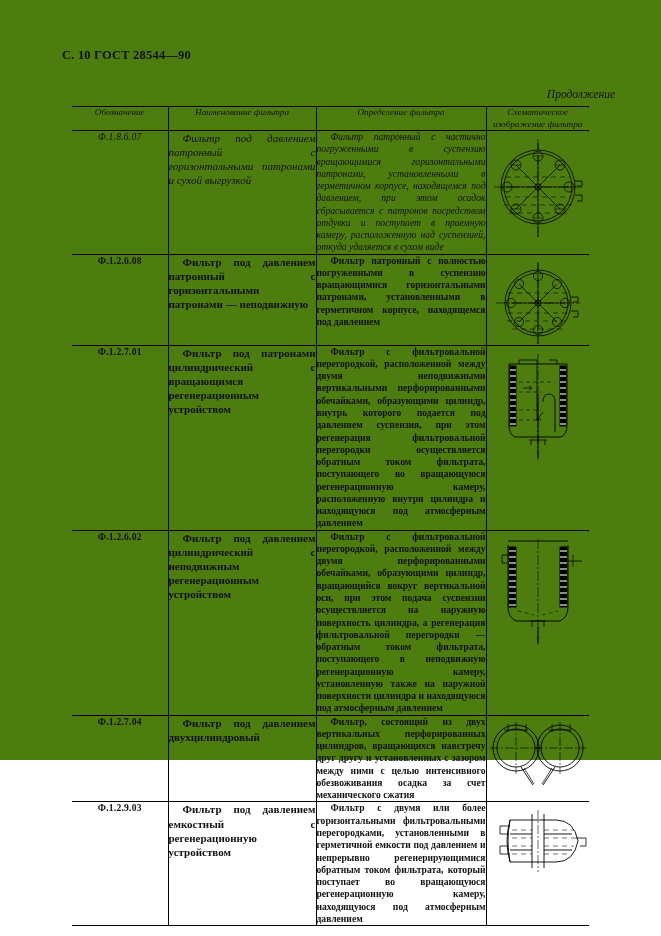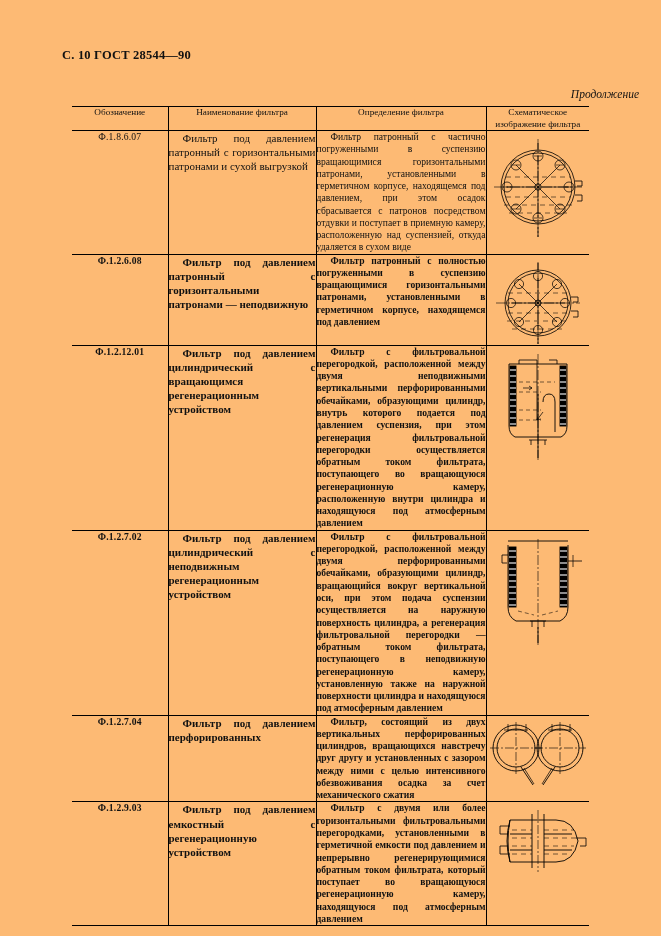--- a/index.html
+++ b/index.html
@@ -12,36 +12,36 @@
     height: 936px;
     font-family: "Liberation Serif", "DejaVu Serif", serif;
     color: #111111;
     position: relative;
     overflow: hidden;
   }
   .page {
     position: absolute;
     left: 0; top: 0;
     width: 661px;
-    height: 936px;
-    background: #fdba74;
+    height: 760px;
+    background: #4d7c0f;
   }
   
   .page-header {
     position: absolute;
     left: 62px;
     top: 48px;
     font-size: 12.5px;
     font-weight: bold;
     letter-spacing: 0.2px;
     white-space: nowrap;
   }
   .continuation {
     position: absolute;
-    right: 22px;
+    right: 46px;
     top: 88px;
     font-style: italic;
     font-size: 11.5px;
   }
   
   .tbl-wrap {
     position: absolute;
     left: 72px;
     top: 106px;
     width: 517px;
@@ -51,20 +51,21 @@
     width: 517px;
     table-layout: fixed;
   }
   table.gost th, table.gost td {
     vertical-align: top;
     padding: 0;
   }
   
   .rule-top {
     border-top: 1.6px solid #000;
+    font-style: italic;
   }
   .rule-mid {
     border-top: 0.9px solid #000;
     font-weight: bold;
   }
   .rule-bot {
     border-bottom: 1.6px solid #000;
   }
   thead th {
     font-size: 9.2px;
@@ -243,22 +244,22 @@
                   <path d="M81 50 h7 v6 h-5" stroke-width="0.8"></path>
                   <line x1="48" y1="9" x2="48" y2="2" stroke-width="0.8"></line>
                   <line x1="48" y1="75" x2="48" y2="83" stroke-width="0.8"></line>
                 </g>
               </svg>
             </div>
           </td>
         </tr>
 
         <tr class="rule-mid">
-          <td class="desig c-sep">Ф.1.2.12.01</td>
-          <td class="name c-sep">Фильтр под давлением цилиндрический с вращающимся регенерационным устройством</td>
+          <td class="desig c-sep">Ф.1.2.7.01</td>
+          <td class="name c-sep">Фильтр под патронами цилиндрический с вращающимся регенерационным устройством</td>
           <td class="defn c-sep">Фильтр с фильтровальной перегородкой, расположенной между двумя неподвижными вертикальными перфорированными обечайками, образующими цилиндр, внутрь которого подается под давлением суспензия, при этом регенерация фильтровальной перегородки осуществляется обратным током фильтрата, поступающего во вращающуюся регенерационную камеру, расположенную внутри цилиндра и находящуюся под атмосферным давлением</td>
           <td class="schem">
             <div class="schem-box">
               <svg width="90" height="110" viewBox="0 0 90 110">
                 <g stroke="#000" fill="none" stroke-width="0.9">
                   <line x1="45" y1="2" x2="45" y2="108" stroke-dasharray="10,2,2,2" stroke-width="0.6"></line>
                   <path d="M16 12 v62 q0 8 6 11 h46 q6 -3 6 -11 v-62"></path>
                   <path d="M16 12 h58"></path>
                   <rect x="17" y="14" width="6" height="60" fill="#000"></rect>
                   <rect x="67" y="14" width="6" height="60" fill="#000"></rect>
@@ -298,21 +299,21 @@
                   <path d="M50 60 l-6 8 l1 -4 M44 68 l4 -1" stroke-width="0.7"></path>
                   <path d="M36 88 h18 M38 88 v5 M52 88 v5" stroke-width="0.8"></path>
                   <line x1="45" y1="94" x2="45" y2="106" stroke-width="0.9"></line>
                 </g>
               </svg>
             </div>
           </td>
         </tr>
 
         <tr class="rule-mid">
-          <td class="desig c-sep">Ф.1.2.7.02</td>
+          <td class="desig c-sep">Ф.1.2.6.02</td>
           <td class="name c-sep">Фильтр под давлением цилиндрический с неподвижным регенерационным устройством</td>
           <td class="defn c-sep">Фильтр с фильтровальной перегородкой, расположенной между двумя перфорированными обечайками, образующими цилиндр, вращающийся вокруг вертикальной оси, при этом подача суспензии осуществляется на наружную поверхность цилиндра, а регенерация фильтровальной перегородки — обратным током фильтрата, поступающего в неподвижную регенерационную камеру, установленную также на наружной поверхности цилиндра и находящуюся под атмосферным давлением</td>
           <td class="schem">
             <div class="schem-box">
               <svg width="96" height="110" viewBox="0 0 96 110">
                 <g stroke="#000" fill="none" stroke-width="0.9">
                   <line x1="48" y1="2" x2="48" y2="108" stroke-dasharray="10,2,2,2" stroke-width="0.6"></line>
                   <path d="M18 8 v62 q0 10 8 14 h44 q8 -4 8 -14 v-62"></path>
                   <rect x="19" y="10" width="7" height="60" fill="#000"></rect>
                   <rect x="70" y="10" width="7" height="60" fill="#000"></rect>
@@ -349,21 +350,21 @@
                   <path d="M40 84 h16 M42 84 v6 M54 84 v6" stroke-width="0.8"></path>
                   <line x1="48" y1="90" x2="48" y2="106" stroke-width="0.9"></line>
                 </g>
               </svg>
             </div>
           </td>
         </tr>
 
         <tr class="rule-mid">
           <td class="desig c-sep">Ф.1.2.7.04</td>
-          <td class="name c-sep">Фильтр под давлением перфорированных</td>
+          <td class="name c-sep">Фильтр под давлением двухцилиндровый</td>
           <td class="defn c-sep">Фильтр, состоящий из двух вертикальных перфорированных цилиндров, вращающихся навстречу друг другу и установленных с зазором между ними с целью интенсивного обезвоживания осадка за счет механического сжатия</td>
           <td class="schem">
             <div class="schem-box">
               <svg width="100" height="70" viewBox="0 0 100 70">
                 <g stroke="#000" fill="none" stroke-width="0.9">
                   <circle cx="28" cy="26" r="23"></circle>
                   <circle cx="28" cy="26" r="19"></circle>
                   <circle cx="72" cy="26" r="23"></circle>
                   <circle cx="72" cy="26" r="19"></circle>
                   <g stroke-dasharray="9,2,2,2" stroke-width="0.6">

